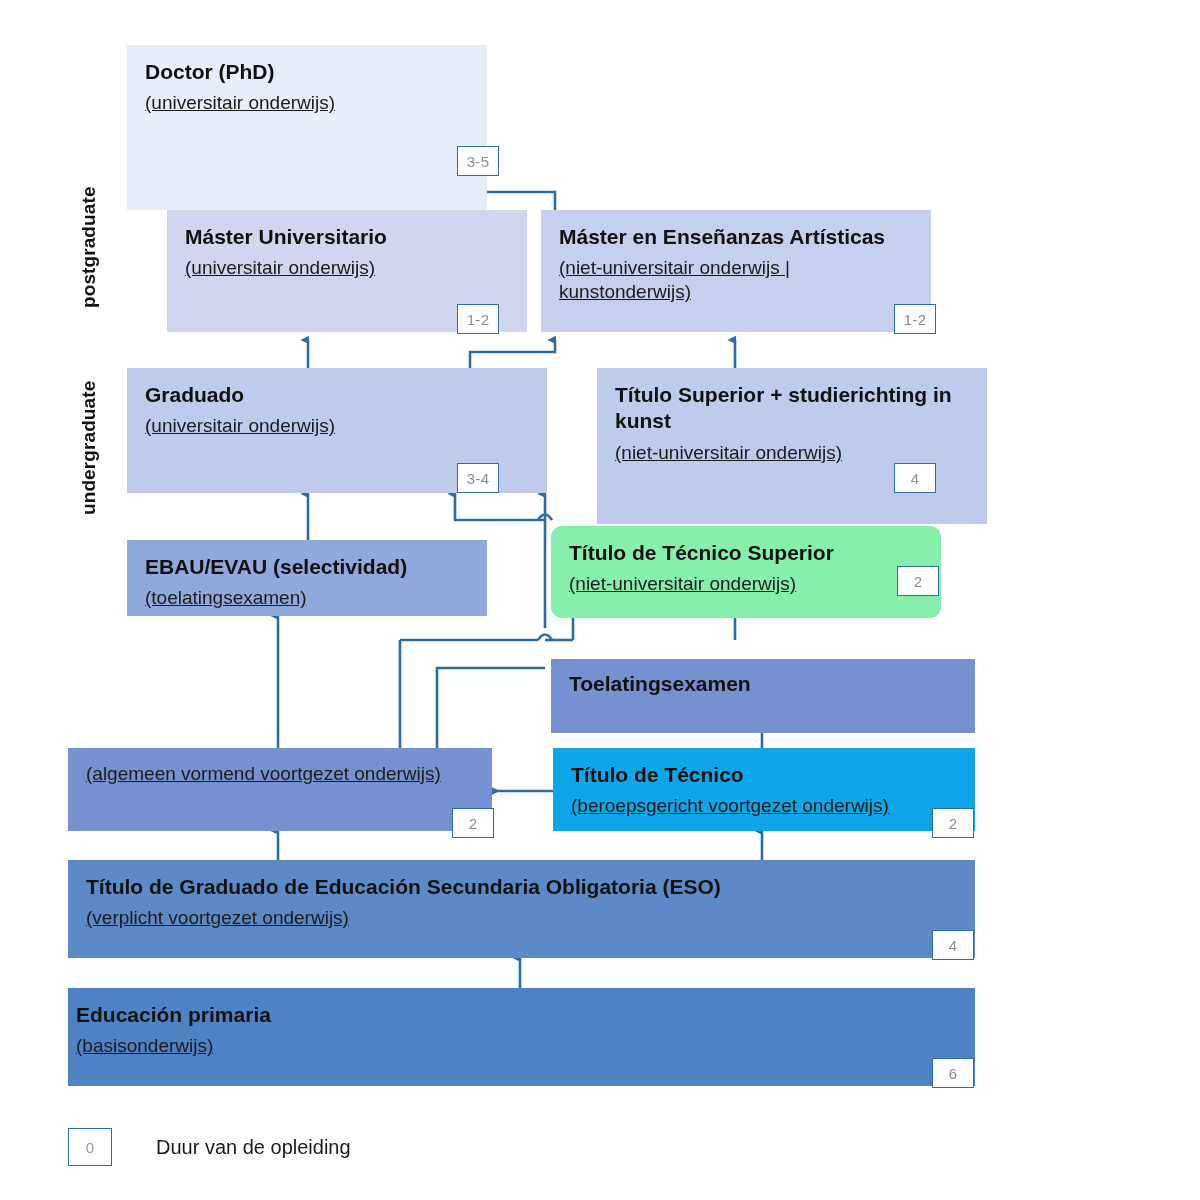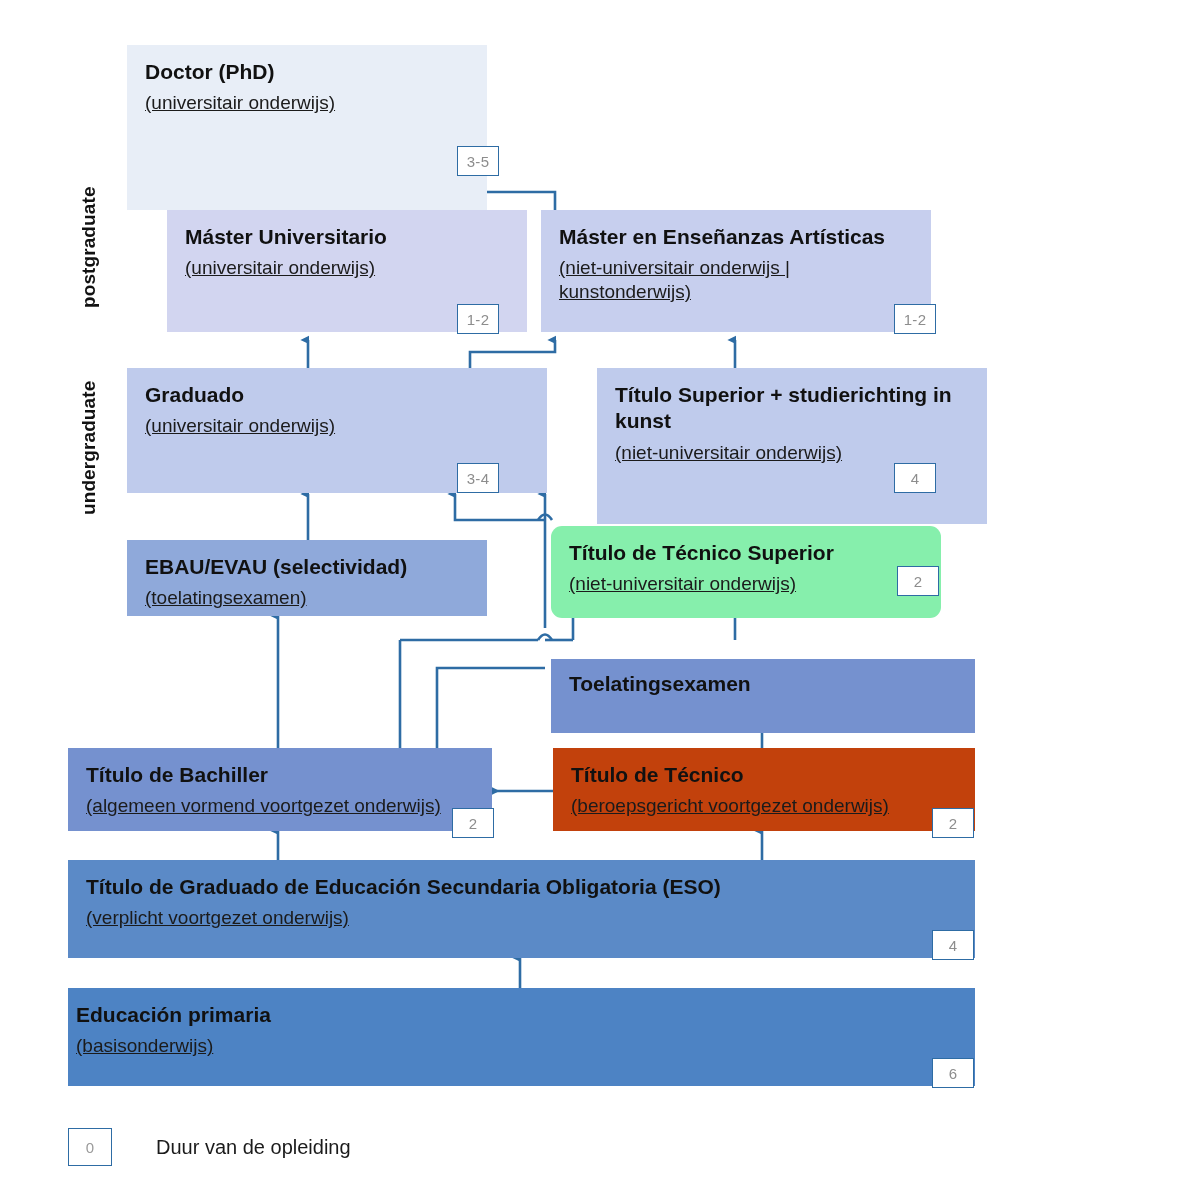--- a/index.html
+++ b/index.html
@@ -180,26 +180,25 @@
     <p class="title">Título de Técnico Superior</p>
     <p class="sub">(niet-universitair onderwijs)</p>
   </div>
   <div class="badge" style="left:897px;top:566px;">2</div>
 
   <div class="box" style="left:551px;top:640px;width:424px;height:74px;background:#7591cf;padding-top:12px;margin-top:19px;">
     <p class="title">Toelatingsexamen</p>
   </div>
 
   <div class="box" style="left:68px;top:748px;width:424px;height:83px;background:#7591cf;">
-    <p class="title">Título de Bachiller</p>
     <p class="sub">(algemeen vormend voortgezet onderwijs)</p>
   </div>
   <div class="badge" style="left:452px;top:808px;">2</div>
 
-  <div class="box" style="left:553px;top:748px;width:422px;height:83px;background:#c2410c;">
+  <div class="box" style="left:553px;top:748px;width:422px;height:83px;background:#0ea5e9;">
     <p class="title">Título de Técnico</p>
     <p class="sub">(beroepsgericht voortgezet onderwijs)</p>
   </div>
   <div class="badge" style="left:932px;top:808px;">2</div>
 
   <div class="box" style="left:68px;top:860px;width:907px;height:98px;background:#5b8ac7;">
     <p class="title">Título de Graduado de Educación Secundaria Obligatoria (ESO)</p>
     <p class="sub">(verplicht voortgezet onderwijs)</p>
   </div>
   <div class="badge" style="left:932px;top:930px;">4</div>

